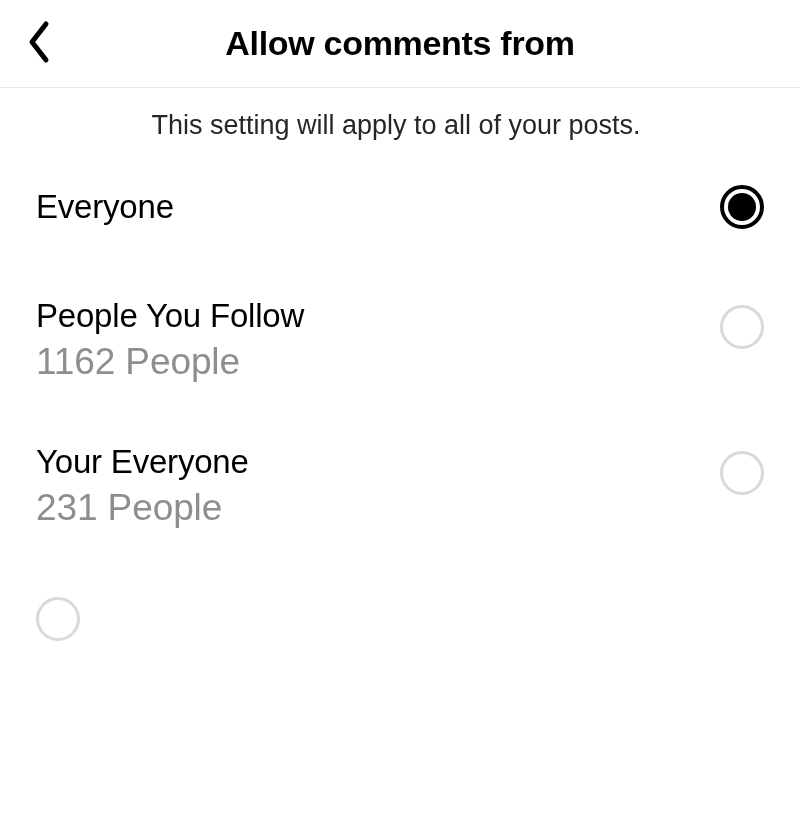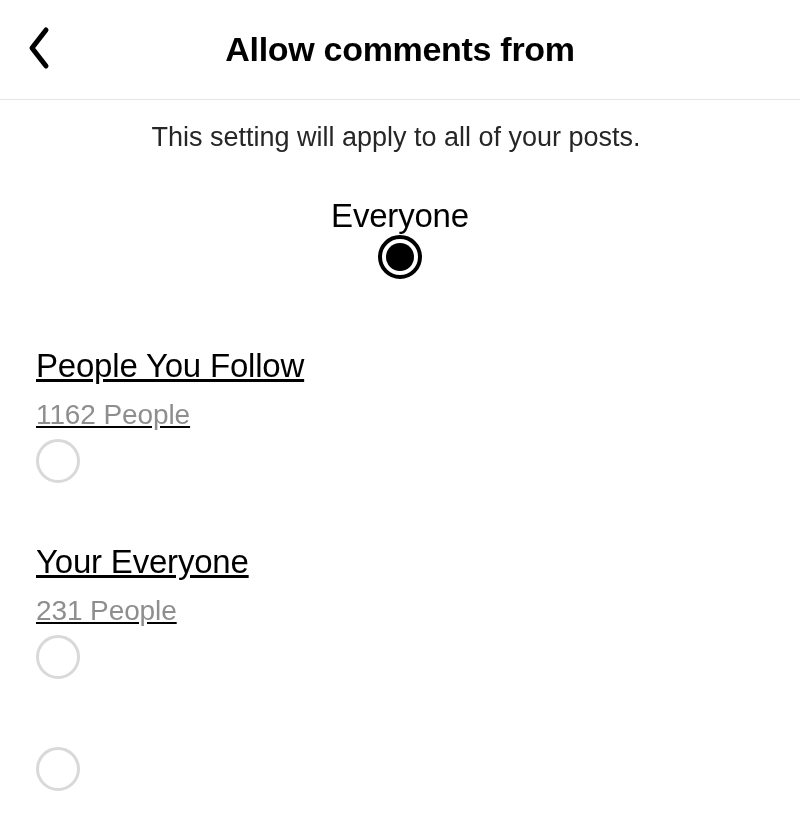--- a/index.html
+++ b/index.html
@@ -10,21 +10,21 @@
     body {
       font-family: -apple-system, BlinkMacSystemFont, "Segoe UI", Helvetica, Arial, sans-serif;
       width: 800px;
       height: 831px;
       background: #ffffff;
       color: #000000;
     }
     .header {
       display: flex;
       align-items: center;
-      height: 100px;
+      height: 88px;
       border-bottom: 1px solid #e6e6e6;
       position: relative;
     }
     .back-button {
       position: absolute;
       left: 20px;
       top: 50%;
       transform: translateY(-50%);
       width: 40px;
       height: 40px;
@@ -51,47 +51,45 @@
       padding: 22px 8px 20px 0;
     }
     .options {
       padding: 0 36px;
     }
     .option {
       display: flex;
       align-items: center;
       justify-content: space-between;
       cursor: pointer;
-      flex-direction: column;
     }
     .option.single {
       padding: 24px 0 46px 0;
     }
     .option.multi {
       padding: 22px 0 38px 0;
       align-items: flex-start;
-      text-decoration: underline;
     }
     .option.multi .radio-outer {
       margin-top: 8px;
     }
     .option-text {
       display: flex;
       flex-direction: column;
     }
     .option-label {
       font-size: 33px;
       font-weight: 400;
       color: #000000;
       letter-spacing: -0.2px;
     }
     .option-sub {
-      font-size: 28px;
+      font-size: 37px;
       color: #8e8e8e;
-      margin-top: 14px;
+      margin-top: 6px;
       letter-spacing: -0.1px;
     }
     .radio-outer {
       width: 44px;
       height: 44px;
       border-radius: 50%;
       display: flex;
       align-items: center;
       justify-content: center;
       flex-shrink: 0;

